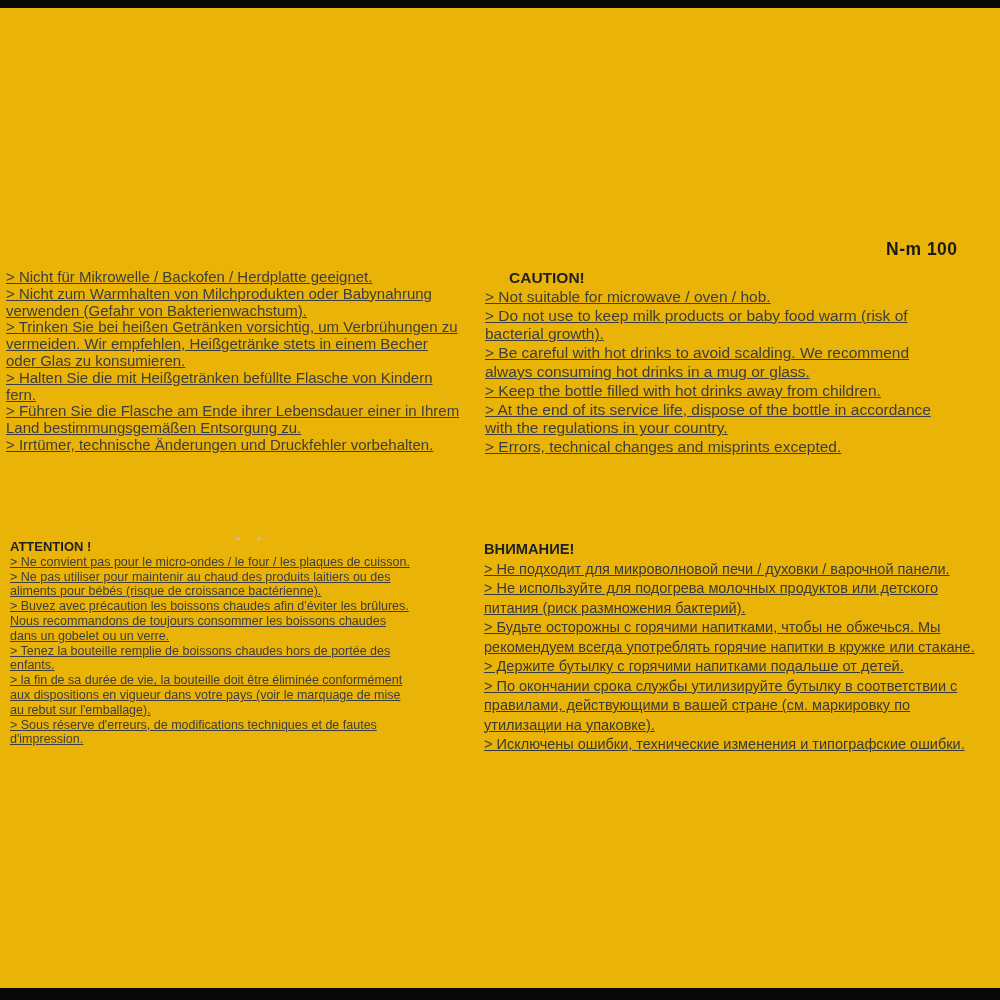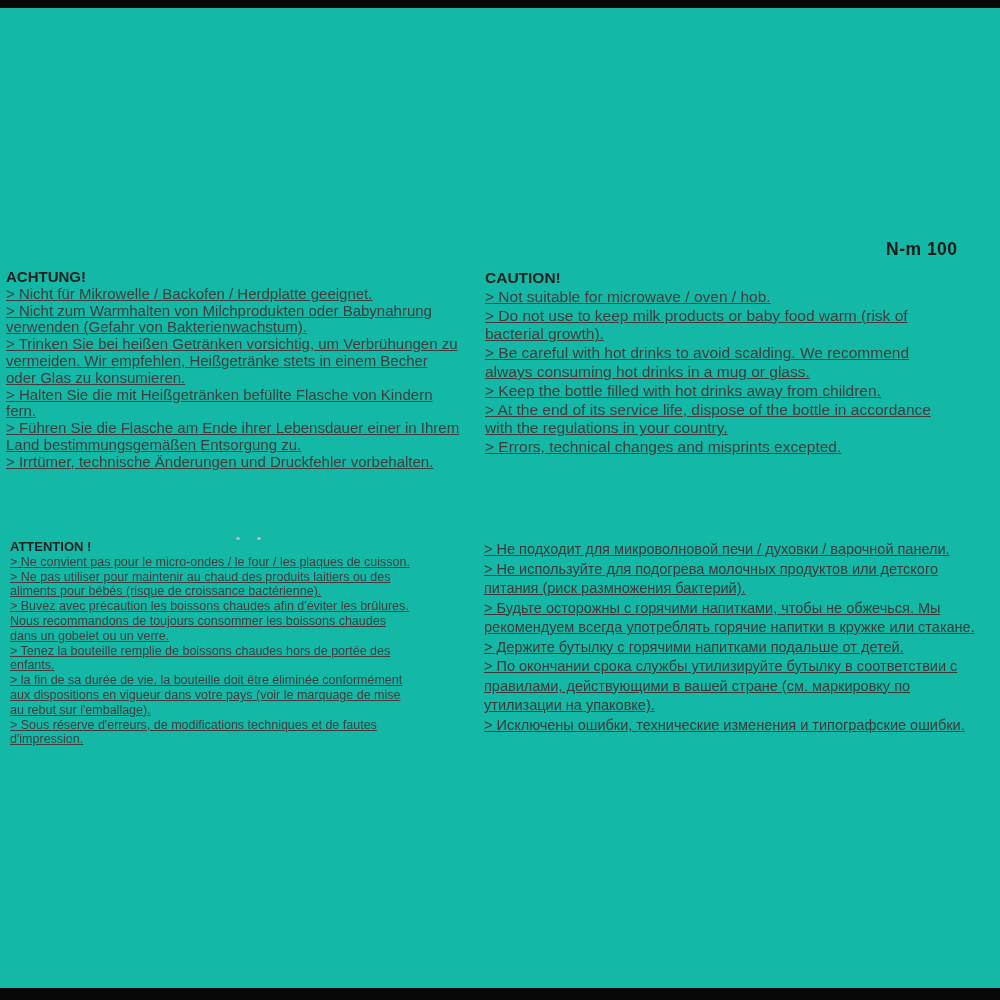--- a/index.html
+++ b/index.html
@@ -1,20 +1,20 @@
 <!DOCTYPE html>
 <html><head>
 <meta charset="utf-8">
 <style>
   html, body { margin: 0; padding: 0; background: #ffffff; }
   .page {
     position: relative;
     width: 1000px;
     height: 1000px;
-    background: #14b8a6;
+    background: #eab308;
     overflow: hidden;
     font-family: "Liberation Sans", sans-serif;
   }
   .letterbox {
     position: absolute;
     left: 0;
     width: 1000px;
     background: #080808;
   }
   .letterbox.top { top: 0; height: 8px; }
@@ -54,21 +54,21 @@
   }
   .block.german .heading { font-size: 15px; line-height: 16.8px; }
 
   .block.english {
     left: 485px;
     top: 269px;
     width: 505px;
     font-size: 15.5px;
     line-height: 18.8px;
   }
-  .block.english .heading { font-size: 15.5px; line-height: 18.8px; }
+  .block.english .heading { font-size: 15.5px; line-height: 18.8px; margin-left: 24px; }
 
   .block.french {
     left: 10px;
     top: 540px;
     width: 458px;
     font-size: 12.5px;
     line-height: 14.8px;
   }
   .block.french .heading { font-size: 13px; line-height: 14.8px; }
 
@@ -95,35 +95,35 @@
 </head>
 <body>
 
 <div class="page">
 
   <div class="letterbox top"></div>
 
   <div class="part-number">N-m 100</div>
 
   <section class="block german" lang="de">
-    <h2 class="heading">ACHTUNG!</h2>
     <div class="lines">&gt; Nicht für Mikrowelle / Backofen / Herdplatte geeignet.<br>&gt; Nicht zum Warmhalten von Milchprodukten oder Babynahrung<br>verwenden (Gefahr von Bakterienwachstum).<br>&gt; Trinken Sie bei heißen Getränken vorsichtig, um Verbrühungen zu<br>vermeiden. Wir empfehlen, Heißgetränke stets in einem Becher<br>oder Glas zu konsumieren.<br>&gt; Halten Sie die mit Heißgetränken befüllte Flasche von Kindern<br>fern.<br>&gt; Führen Sie die Flasche am Ende ihrer Lebensdauer einer in Ihrem<br>Land bestimmungsgemäßen Entsorgung zu.<br>&gt; Irrtümer, technische Änderungen und Druckfehler vorbehalten.</div>
   </section>
 
   <section class="block english" lang="en">
     <h2 class="heading">CAUTION!</h2>
     <div class="lines">&gt; Not suitable for microwave / oven / hob.<br>&gt; Do not use to keep milk products or baby food warm (risk of<br>bacterial growth).<br>&gt; Be careful with hot drinks to avoid scalding. We recommend<br>always consuming hot drinks in a mug or glass.<br>&gt; Keep the bottle filled with hot drinks away from children.<br>&gt; At the end of its service life, dispose of the bottle in accordance<br>with the regulations in your country.<br>&gt; Errors, technical changes and misprints excepted.</div>
   </section>
 
   <section class="block french" lang="fr">
     <h2 class="heading">ATTENTION !</h2>
     <div class="lines">&gt; Ne convient pas pour le micro-ondes / le four / les plaques de cuisson.<br>&gt; Ne pas utiliser pour maintenir au chaud des produits laitiers ou des<br>aliments pour bébés (risque de croissance bactérienne).<br>&gt; Buvez avec précaution les boissons chaudes afin d'éviter les brûlures.<br>Nous recommandons de toujours consommer les boissons chaudes<br>dans un gobelet ou un verre.<br>&gt; Tenez la bouteille remplie de boissons chaudes hors de portée des<br>enfants.<br>&gt; la fin de sa durée de vie, la bouteille doit être éliminée conformément<br>aux dispositions en vigueur dans votre pays (voir le marquage de mise<br>au rebut sur l'emballage).<br>&gt; Sous réserve d'erreurs, de modifications techniques et de fautes<br>d'impression.</div>
   </section>
 
   <section class="block russian" lang="ru">
+    <h2 class="heading">ВНИМАНИЕ!</h2>
     <div class="lines">&gt; Не подходит для микроволновой печи / духовки / варочной панели.<br>&gt; Не используйте для подогрева молочных продуктов или детского<br>питания (риск размножения бактерий).<br>&gt; Будьте осторожны с горячими напитками, чтобы не обжечься. Мы<br>рекомендуем всегда употреблять горячие напитки в кружке или стакане.<br>&gt; Держите бутылку с горячими напитками подальше от детей.<br>&gt; По окончании срока службы утилизируйте бутылку в соответствии с<br>правилами, действующими в вашей стране (см. маркировку по<br>утилизации на упаковке).<br>&gt; Исключены ошибки, технические изменения и типографские ошибки.</div>
   </section>
 
   <div class="artifact-dot d1"></div>
   <div class="artifact-dot d2"></div>
 
   <div class="letterbox bottom"></div>
 
 </div>
 

